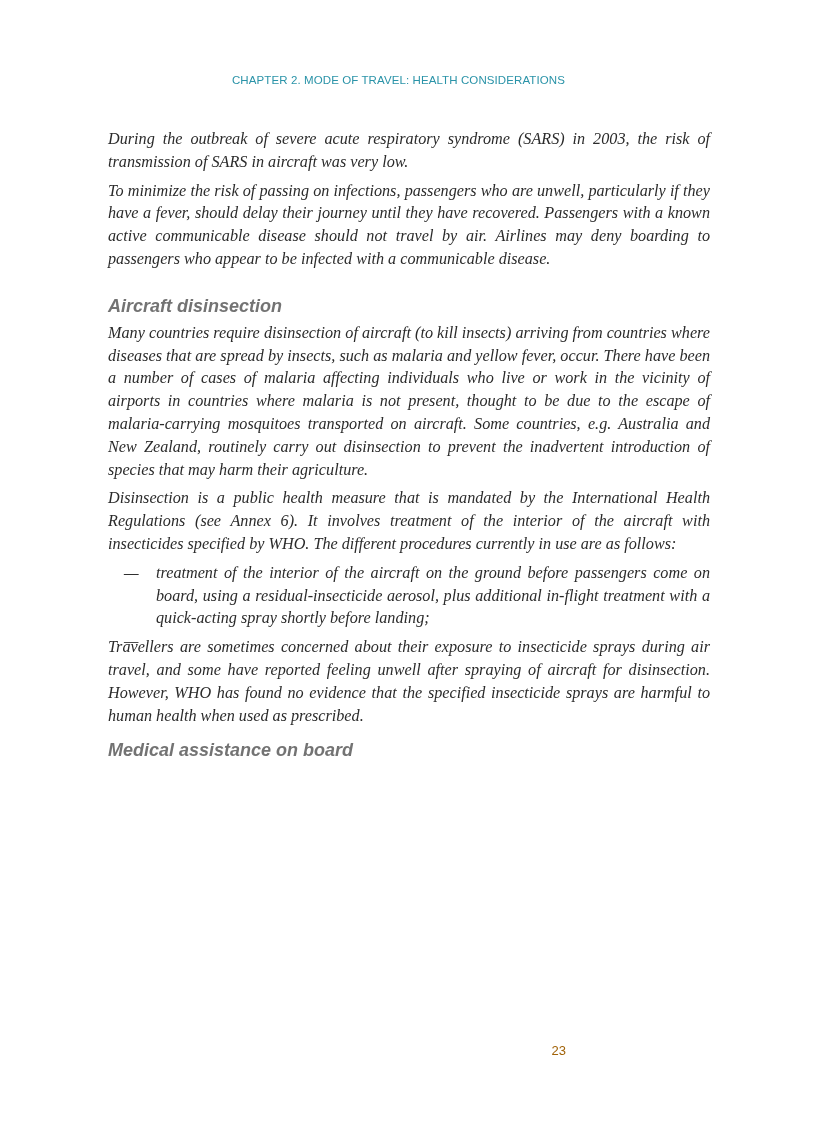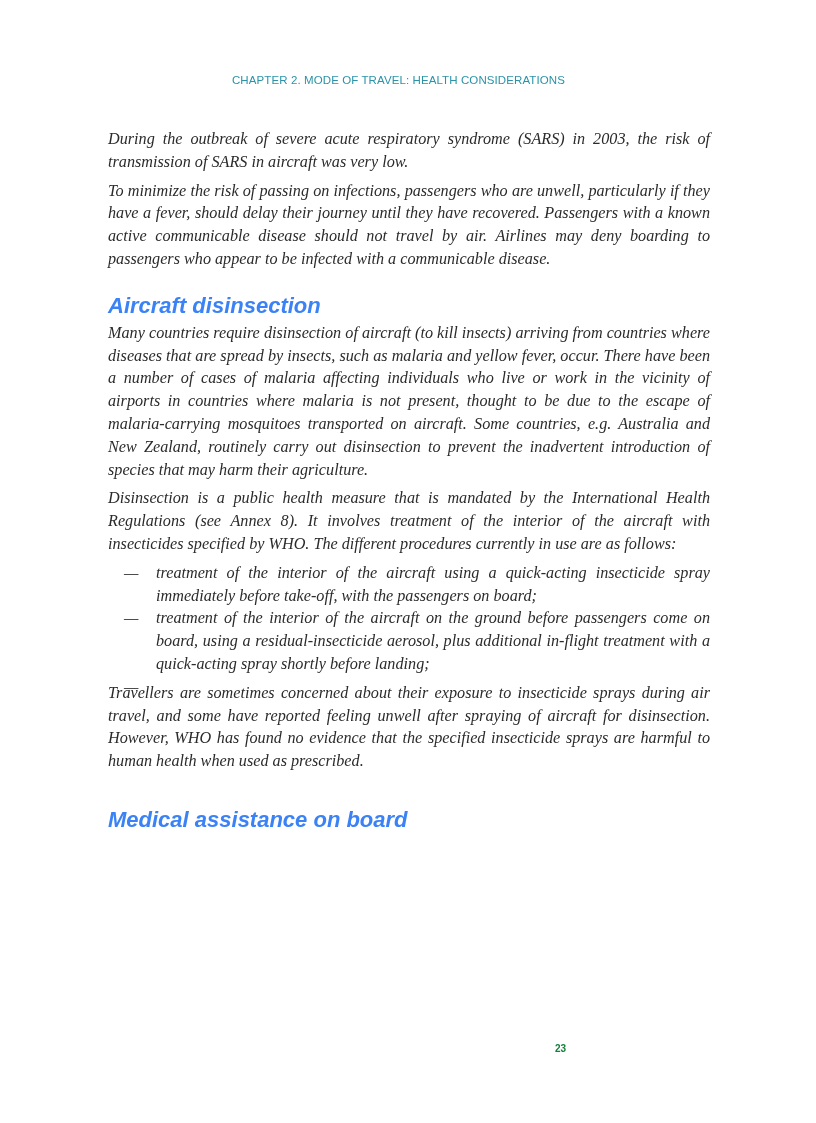--- a/index.html
+++ b/index.html
@@ -42,72 +42,71 @@
       font-style: italic;
     }
     .content p {
       margin: 0 0 6px 0;
       text-align: justify;
       hyphens: manual;
     }
     .section-heading {
       font-family: "Liberation Sans", sans-serif;
       font-weight: bold;
-      font-size: 22px;
+      font-size: 18px;
       line-height: 22px;
-      color: #3b82f6;
+      color: #737373;
       margin: 0 0 5px 0;
     }
     .h1 { margin-top: 24px; }
-    .h2 { margin-top: 36px; }
+    .h2 { margin-top: 12px; }
     ul.procedures {
       list-style: none;
       margin: 0 0 6px 0;
       padding: 0;
     }
     ul.procedures li {
       position: relative;
       padding-left: 48px;
       text-align: justify;
     }
     ul.procedures li .dash {
       position: absolute;
       left: 16px;
       top: 0;
     }
     .page-number {
       position: absolute;
       top: 1043px;
       right: 106px;
       font-family: "Liberation Sans", sans-serif;
-      font-weight: bold;
-      font-size: 10px;
-      color: #15803d;
+      font-weight: normal;
+      font-size: 13px;
+      color: #a16207;
     }
   </style>
 </head>
 <body>
 
 <div class="page">
 
   <div class="running-head">CHAPTER 2. MODE OF TRAVEL: HEALTH CONSIDERATIONS</div>
 
   <div class="content">
 
     <p>During the outbreak of severe acute respiratory syndrome (SARS) in 2003, the risk of transmission of SARS in aircraft was very low.</p>
     <p>To minimize the risk of passing on infections, passengers who are unwell, par­ticularly if they have a fever, should delay their journey until they have recovered. Passengers with a known active communicable disease should not travel by air. Airlines may deny boarding to passengers who appear to be infected with a com­municable disease.</p>
 
     <h2 class="section-heading h1">Aircraft disinsection</h2>
     <p>Many countries require disinsection of aircraft (to kill insects) arriving from countries where diseases that are spread by insects, such as malaria and yellow fever, occur. There have been a number of cases of malaria affecting individuals who live or work in the vicinity of airports in countries where malaria is not pres­ent, thought to be due to the escape of malaria-carrying mosquitoes transported on aircraft. Some countries, e.g. Australia and New Zealand, routinely carry out disinsection to prevent the inadvertent introduction of species that may harm their agriculture.</p>
-    <p>Disinsection is a public health measure that is mandated by the International Health Regulations (see Annex 8). It involves treatment of the interior of the aircraft with insecticides specified by WHO. The different procedures currently in use are as follows:</p>
+    <p>Disinsection is a public health measure that is mandated by the International Health Regulations (see Annex 6). It involves treatment of the interior of the aircraft with insecticides specified by WHO. The different procedures currently in use are as follows:</p>
 
     <ul class="procedures">
       <li>
         <span class="dash">—</span>
-        <span>treatment of the interior of the aircraft using a quick-acting insecticide spray immediately before take-off, with the passengers on board;</span>
       </li>
       <li>
         <span class="dash">—</span>
         <span>treatment of the interior of the aircraft on the ground before passengers come on board, using a residual-insecticide aerosol, plus additional in-flight treatment with a quick-acting spray shortly before landing;</span>
       </li>
       <li>
         <span class="dash">—</span>
       </li>
     </ul>
 

